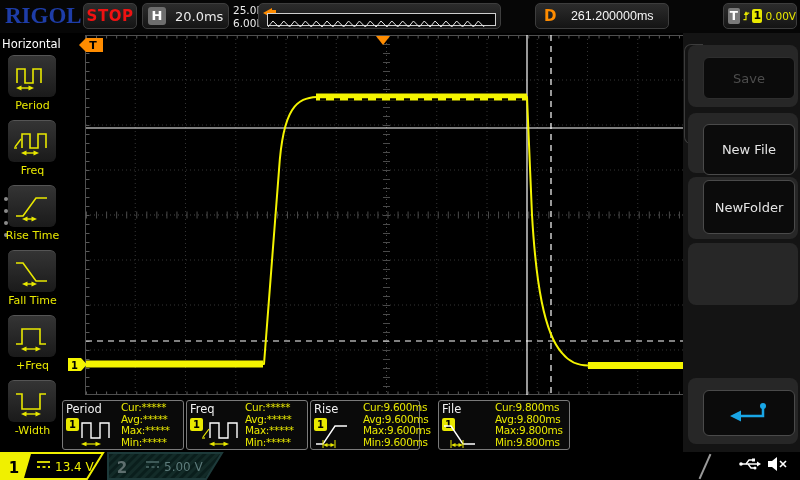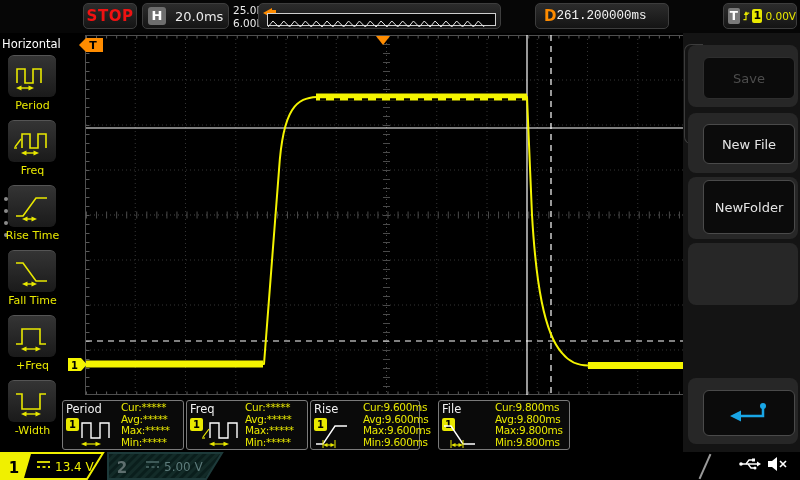--- a/index.html
+++ b/index.html
@@ -20,21 +20,21 @@
   .hval{margin-left:9px;color:#eaeaea;font-size:13px;}
   .acq{position:absolute;left:233px;top:4px;color:#ececec;font-size:10.5px;line-height:12.5px;}
   .strip{left:258px;width:243px;}
   .strip-arrow{position:absolute;left:4px;top:4px;width:0;height:0;
     border-right:9px solid #ff8c00;border-top:5px solid transparent;border-bottom:5px solid transparent;}
   .strip-arrow-tail{position:absolute;left:13px;top:6px;width:4px;height:6px;background:#ff8c00;}
   .strip-wavebox{position:absolute;left:8px;right:4px;bottom:2px;height:13px;
     border:1px solid #cfcfcf;background:#050505;box-sizing:border-box;}
   .dbox{left:535px;width:134px;}
   .dbadge{margin-left:8px;color:#ff8c00;font-weight:bold;font-size:15px;}
-  .dval{flex:1;color:#f4f4f4;font-size:12.5px;font-family:Liberation Mono, monospace;}
+  .dval{flex:1;text-align:center;color:#f4f4f4;font-size:12.5px;font-family:Liberation Sans, sans-serif;}
   .trbox{left:723px;width:74px;}
   .tbadge{width:16px;height:16px;margin-left:4px;background:#7a7a7a;border-radius:2px;
           color:#fff;font-weight:bold;font-size:12px;text-align:center;line-height:16px;}
   .chbadge1{width:14px;height:14px;margin-left:2px;background:#e8e800;border-radius:2px;
           color:#000;font-weight:bold;font-size:11px;text-align:center;line-height:14px;}
   .tlevel{margin-left:3px;color:#e8e800;font-size:10.5px;text-align:center;}
   
   .lmenu-title{position:absolute;left:2px;top:37px;color:#fff;font-size:11.5px;}
   .lbtn{position:absolute;left:8px;width:48px;height:42px;border-radius:6px;
         background:linear-gradient(#343434,#1a1a1a);border-top:1px solid #555;
@@ -64,20 +64,21 @@
   .botbar{position:absolute;left:0;top:452px;width:800px;height:28px;background:#000;}
   .divline{position:absolute;left:704px;top:453px;width:2px;height:27px;background:#9a9a9a;transform:rotate(24deg);}
   .aicons{position:absolute;top:456px;}
 </style>
 </head>
 <body>
 
 <div class="stage">
 
   <div class="topbar">
+    <div class="logo">RIGOL</div>
 
     <div class="tbox stopbox">
       <span class="stoptxt">STOP</span>
     </div>
 
     <div class="tbox hbox">
       <span class="hbadge">H</span>
       <span class="hval">20.0ms</span>
     </div>
 
@@ -247,21 +248,21 @@
   <div class="save-tab-outline"></div>
   <div class="save-tab">Save</div>
 
   <div class="well" style="top:45px;height:62px"></div>
   <div class="well" style="top:113px;height:60px"></div>
   <div class="well" style="top:177px;height:62px"></div>
   <div class="well" style="top:243px;height:62px"></div>
   <div class="well" style="top:378px;height:66px"></div>
 
   <div class="rbtn disabled" style="top:57px;height:42px">Save</div>
-  <div class="rbtn" style="top:124px;height:40px">New File</div>
+  <div class="rbtn" style="top:124px;height:51px">New File</div>
   <div class="rbtn" style="top:180px;height:54px">NewFolder</div>
   <div class="rbtn" style="top:390px;height:46px">
     <svg width="44" height="24" viewBox="0 0 44 24">
       <circle cx="36" cy="5" r="3" fill="#19a6e6"></circle>
       <path d="M36,5 V15 H12" stroke="#19a6e6" stroke-width="2.5" fill="none"></path>
       <polygon points="14,9.5 14,20.5 3,15" fill="#19a6e6"></polygon>
     </svg>
   </div>
 
   <div class="mpanel" style="left:62px;width:122px">

